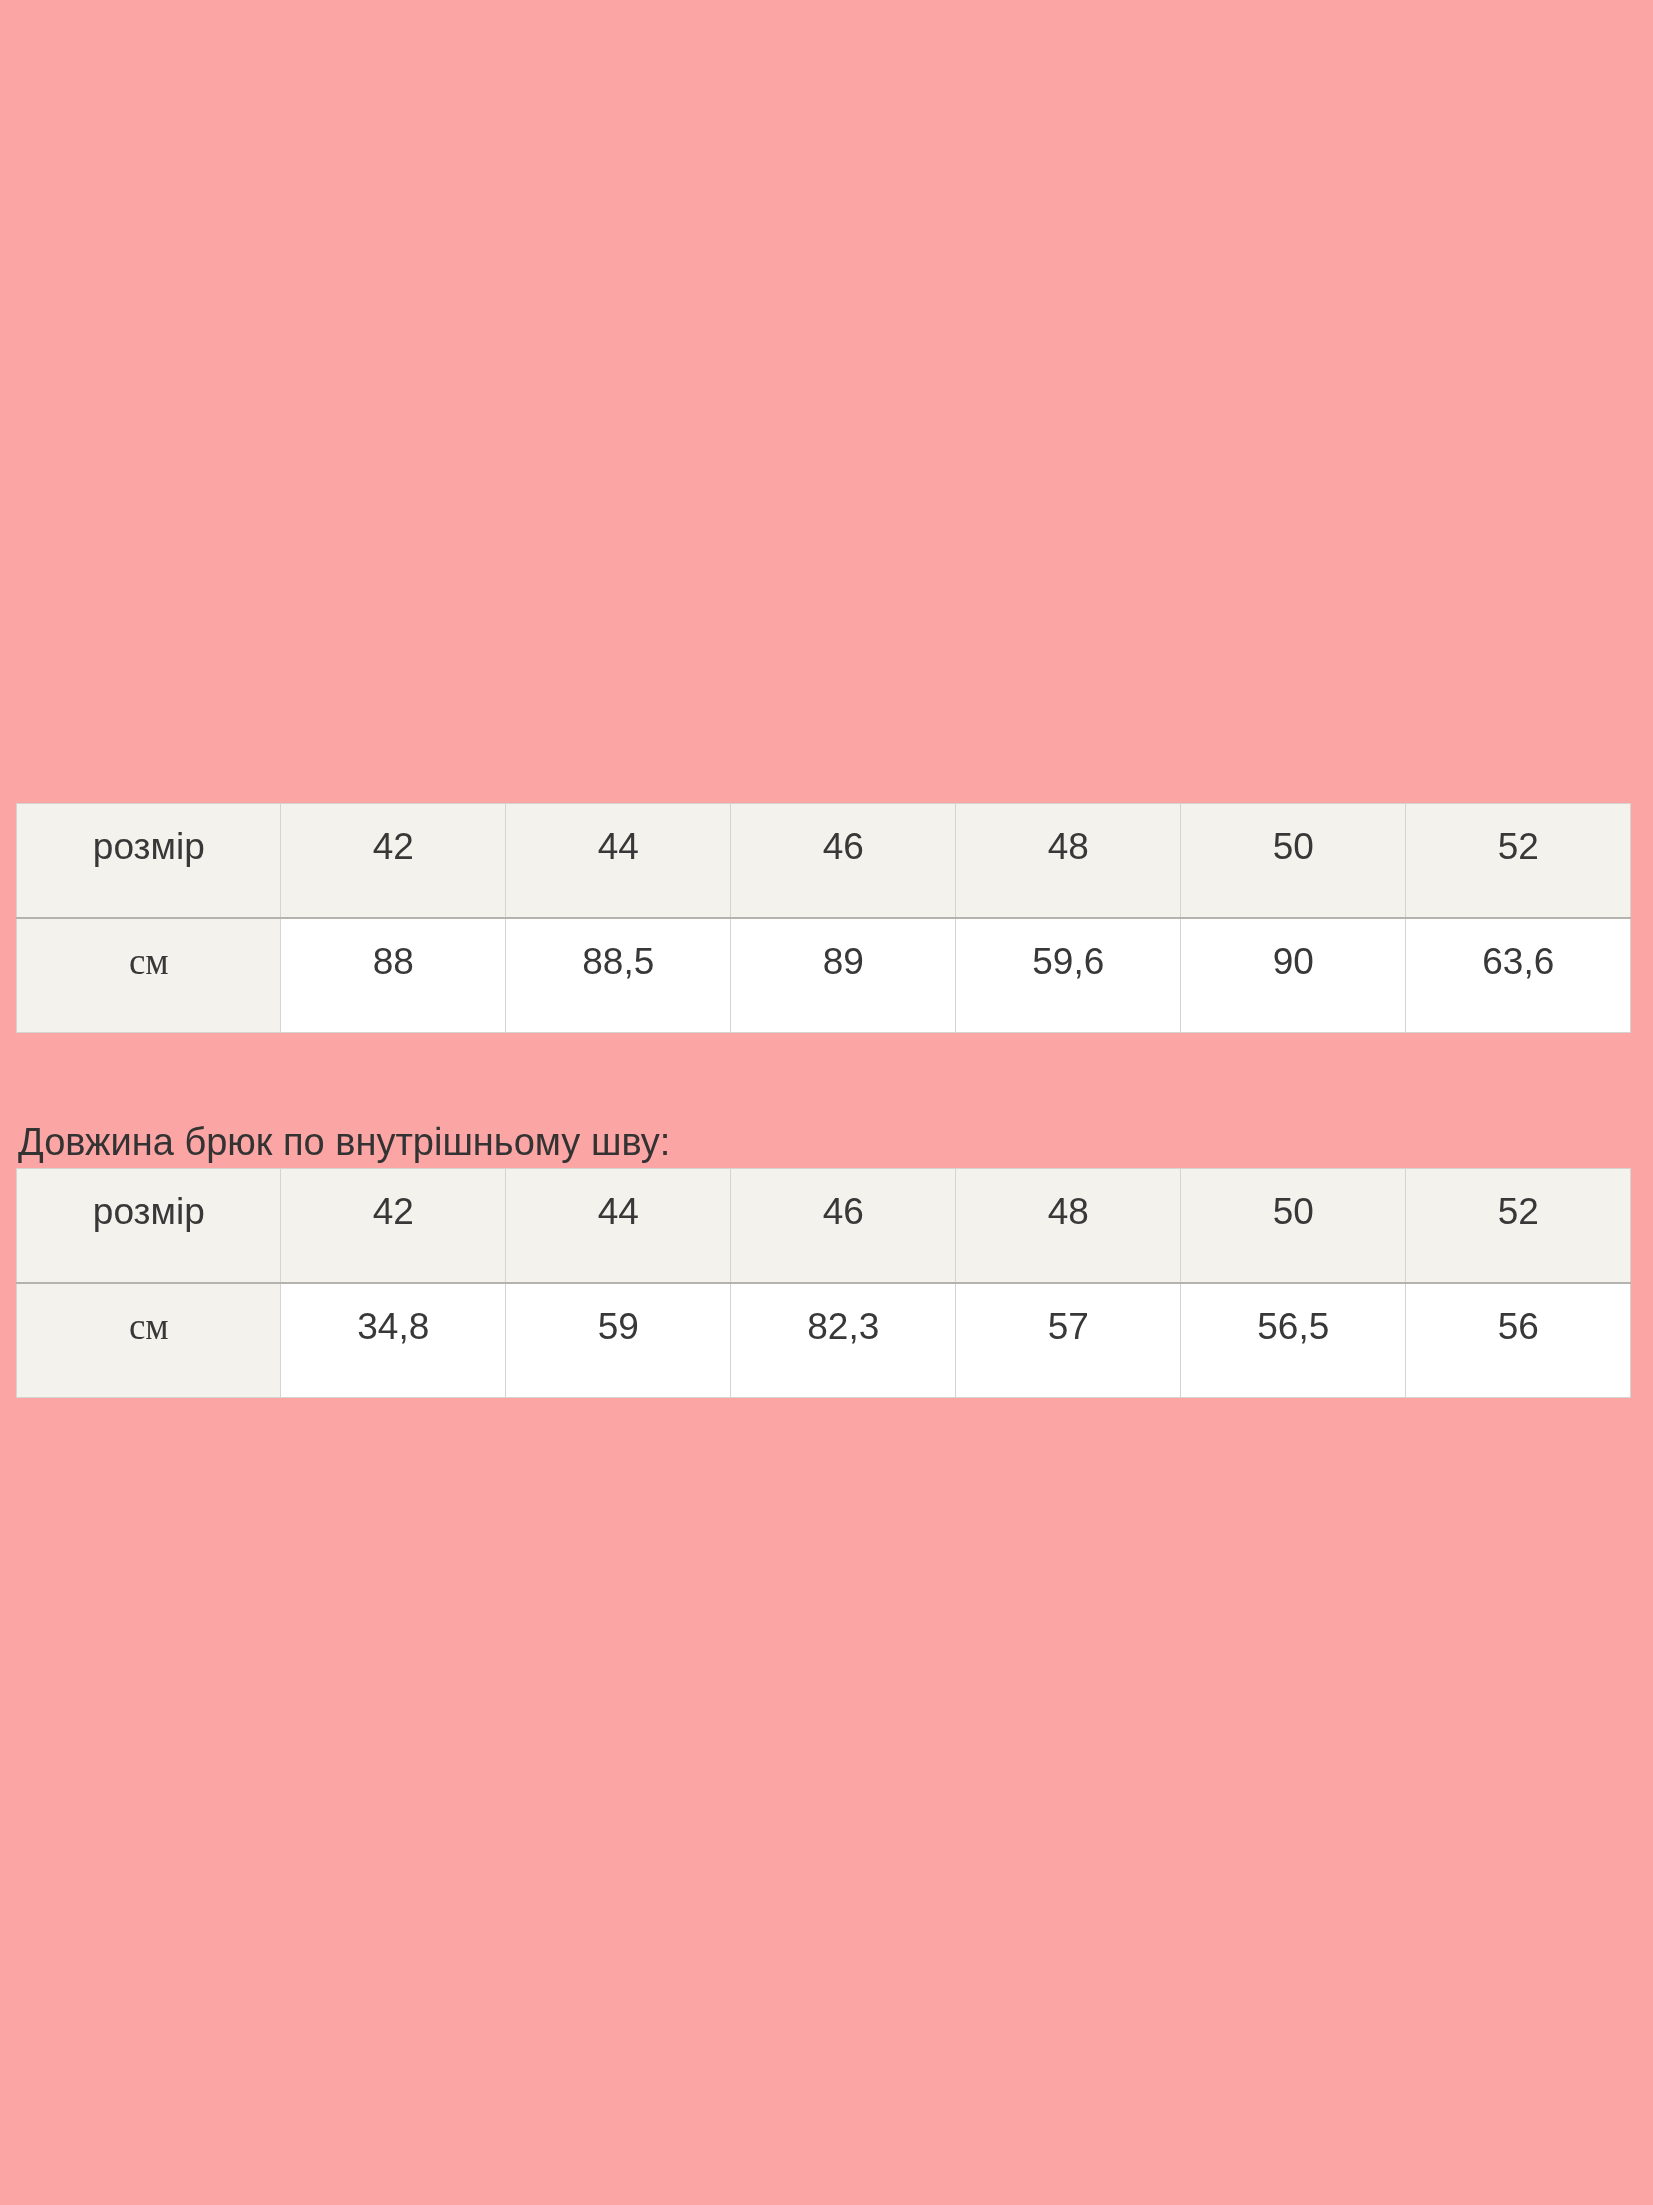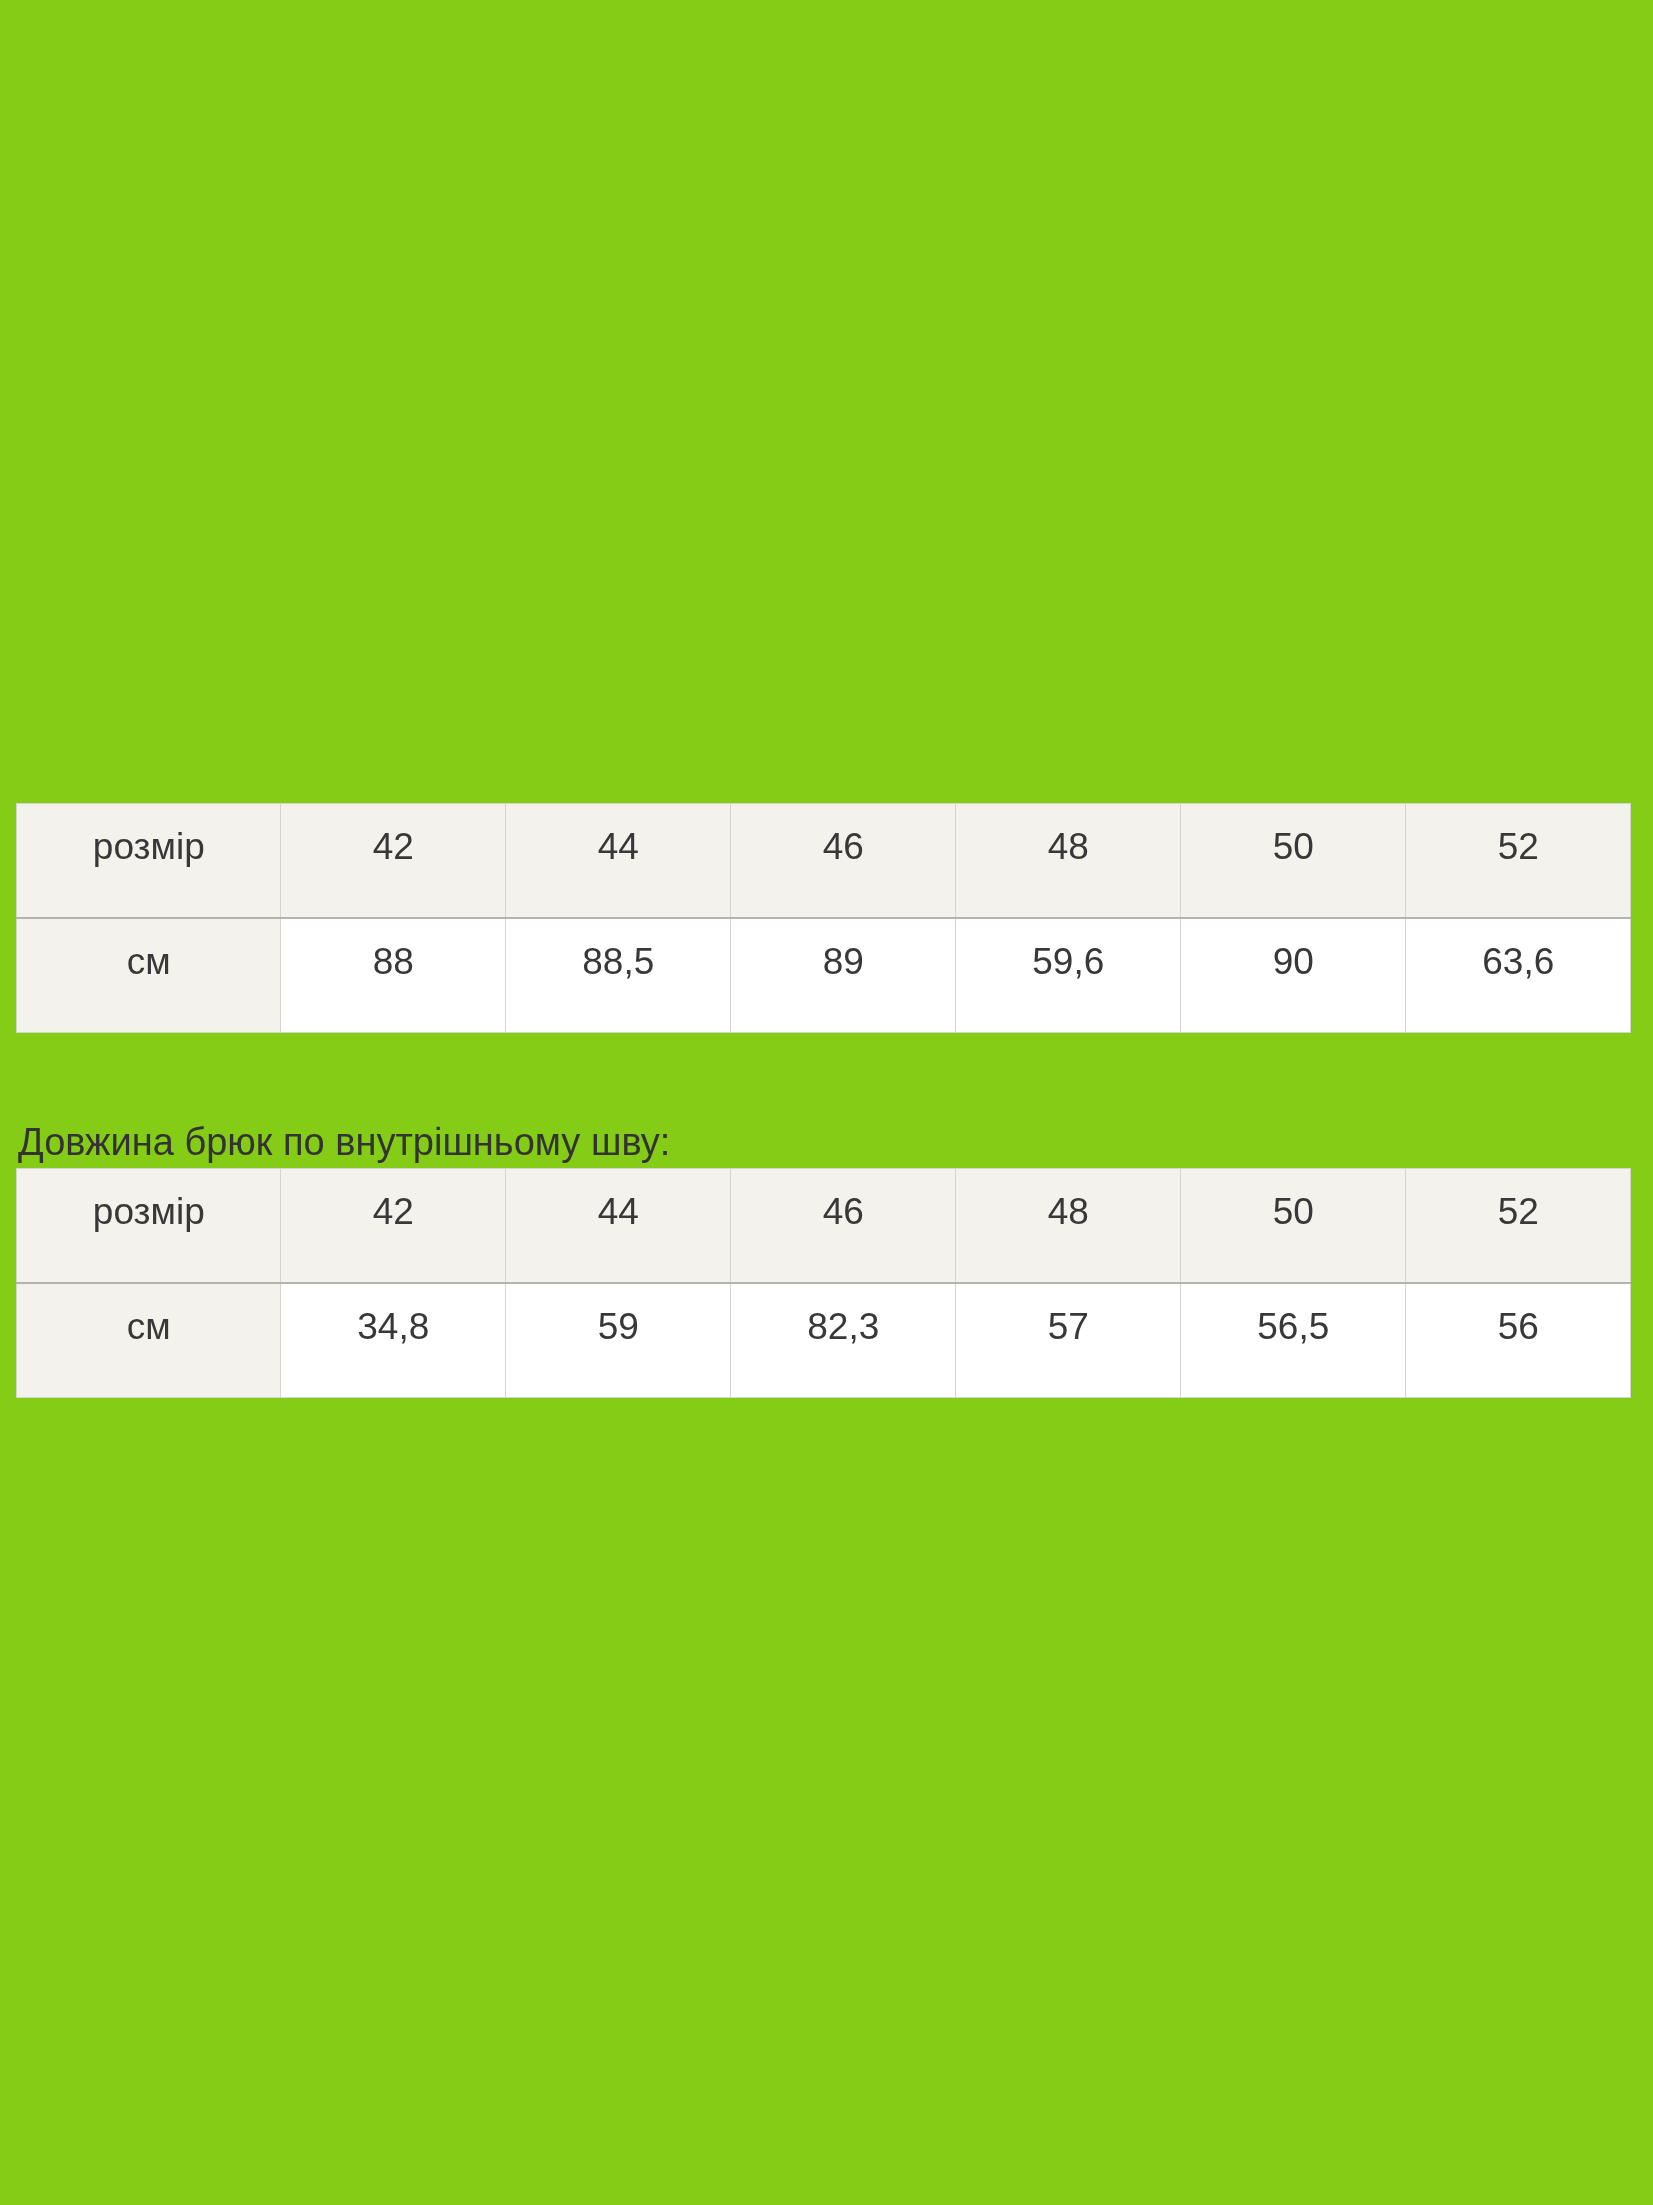--- a/index.html
+++ b/index.html
@@ -4,21 +4,21 @@
 <style>
   html, body {
     margin: 0;
     padding: 0;
     background: #ffffff;
   }
   .page {
     position: relative;
     width: 1654px;
     height: 2205px;
-    background: #84cc16;
+    background: #fca5a5;
     font-family: "Liberation Sans", sans-serif;
     color: #383838;
     overflow: hidden;
   }
   table.size-table {
     position: absolute;
     left: 16.3px;
     width: 1615px;
     border-collapse: collapse;
     table-layout: fixed;
@@ -44,20 +44,21 @@
 
   .size-table tr.row-header th {
     background: #f4f2ec;
     border-bottom: 2.5px solid #b5b3ad;
   }
   .size-table tr.row-data td {
     background: #ffffff;
   }
   .size-table tr.row-data td.row-label {
     background: #f4f2ec;
+    font-family: Liberation Serif, serif;
   }
 
   .section-heading {
     position: absolute;
     left: 18px;
     top: 1120px;
     margin: 0;
     font-size: 38px;
     font-weight: 400;
     line-height: 1.2;

